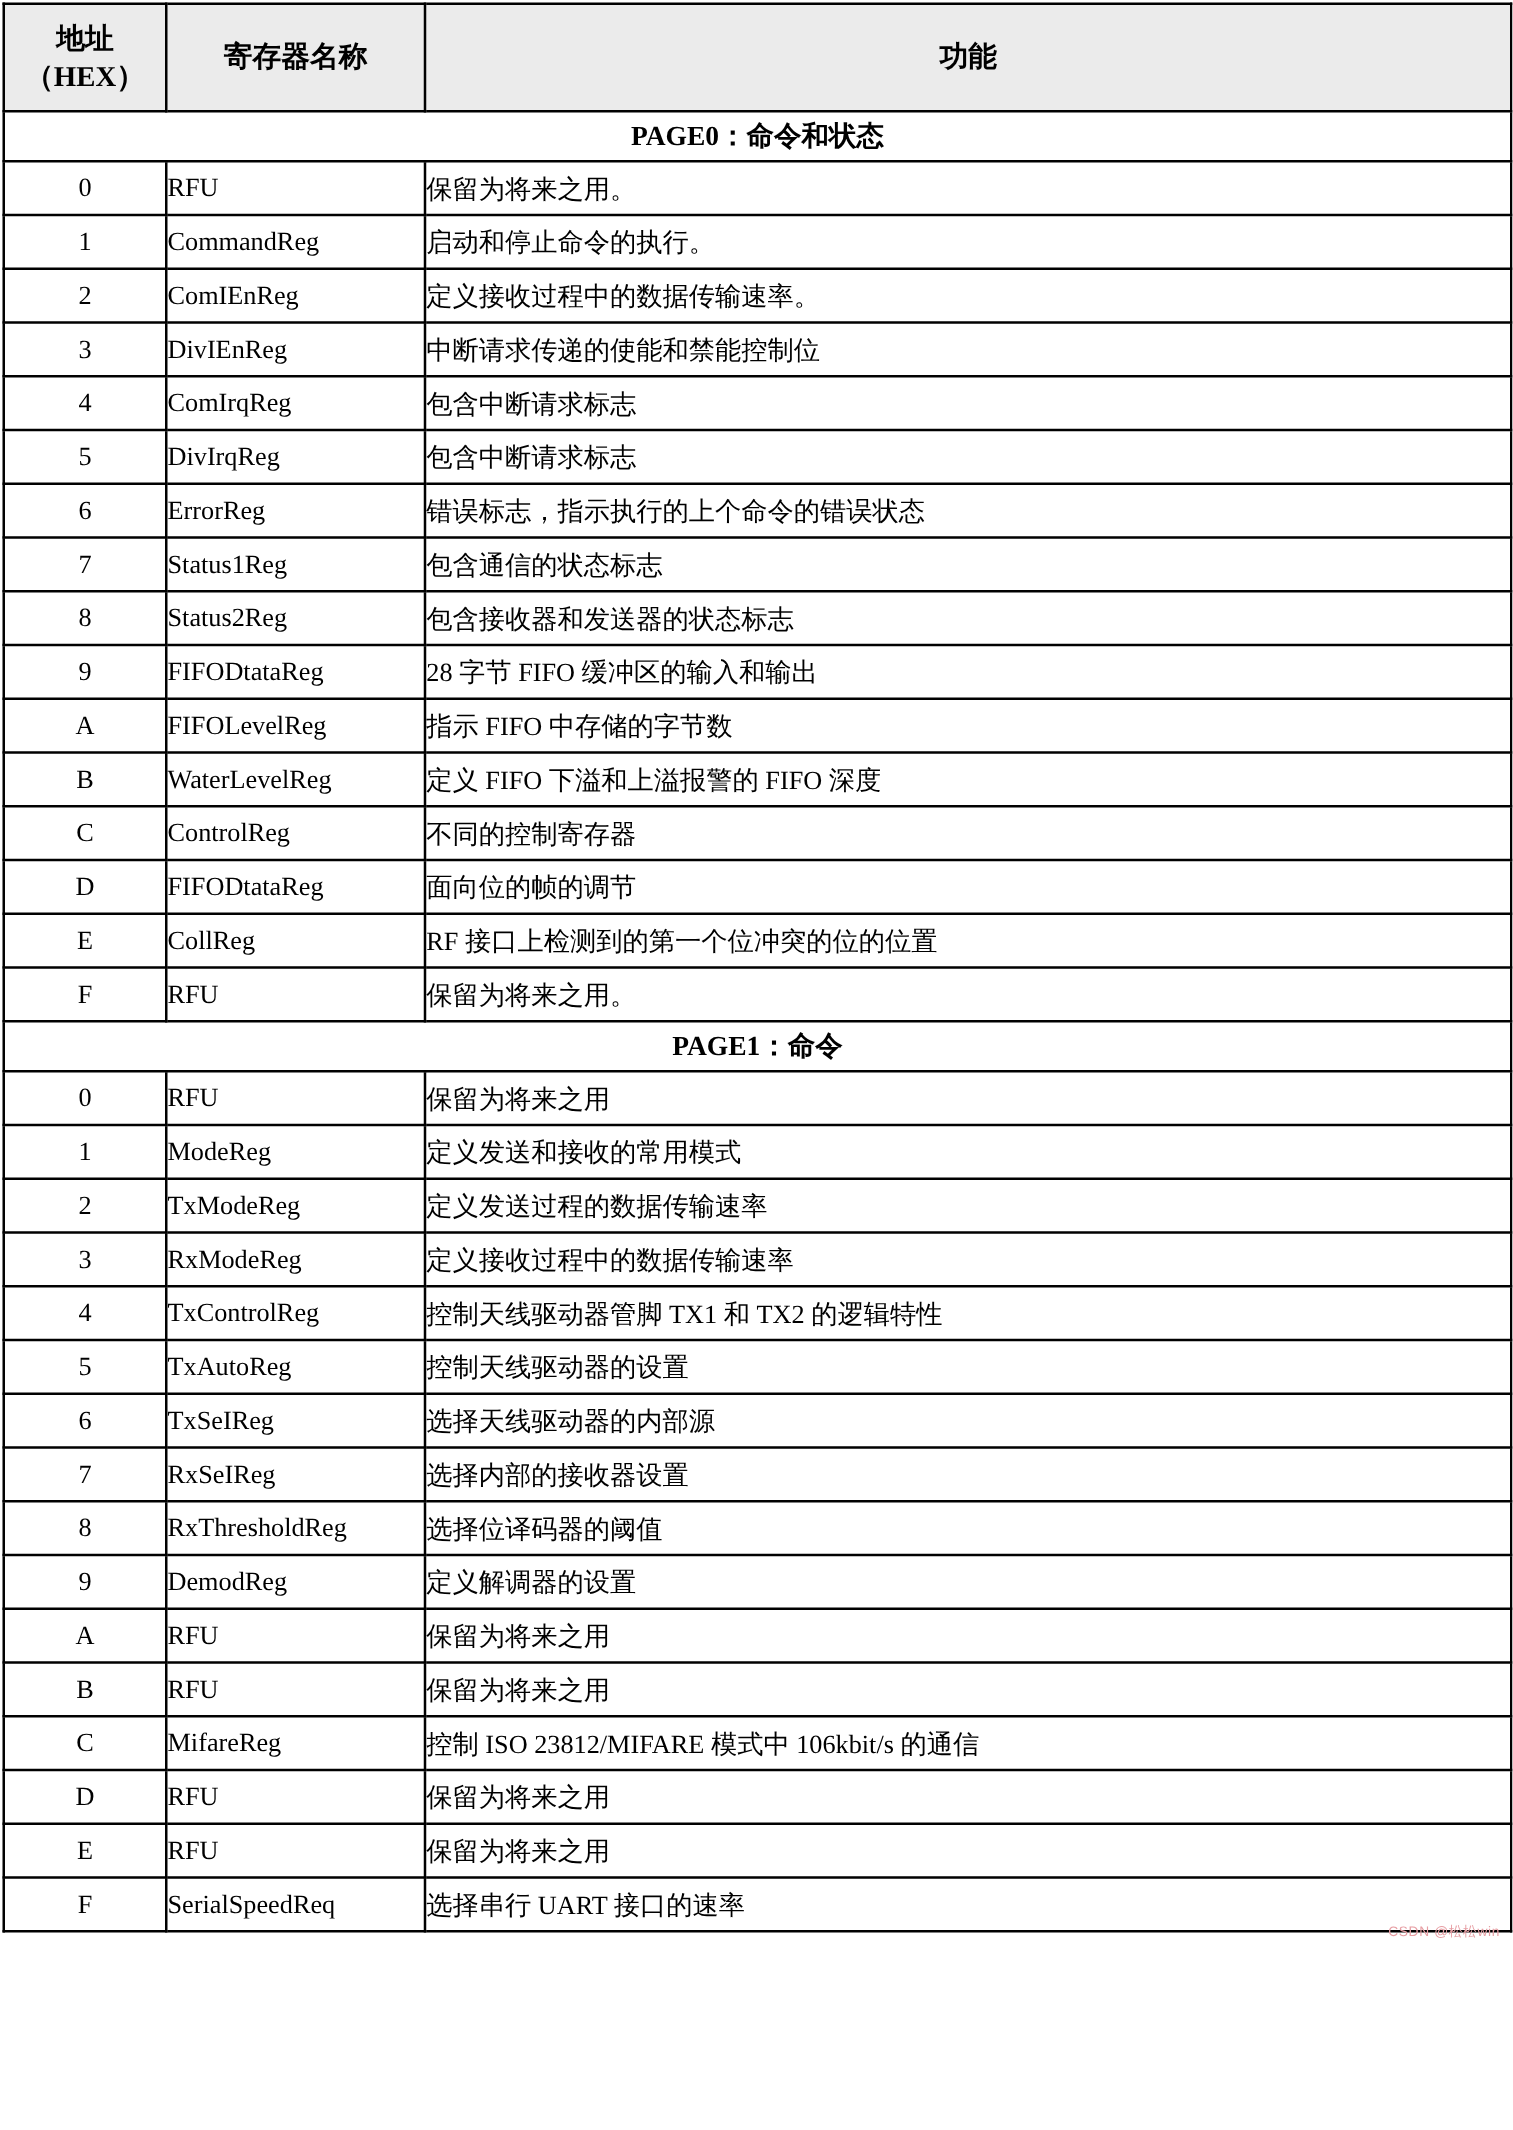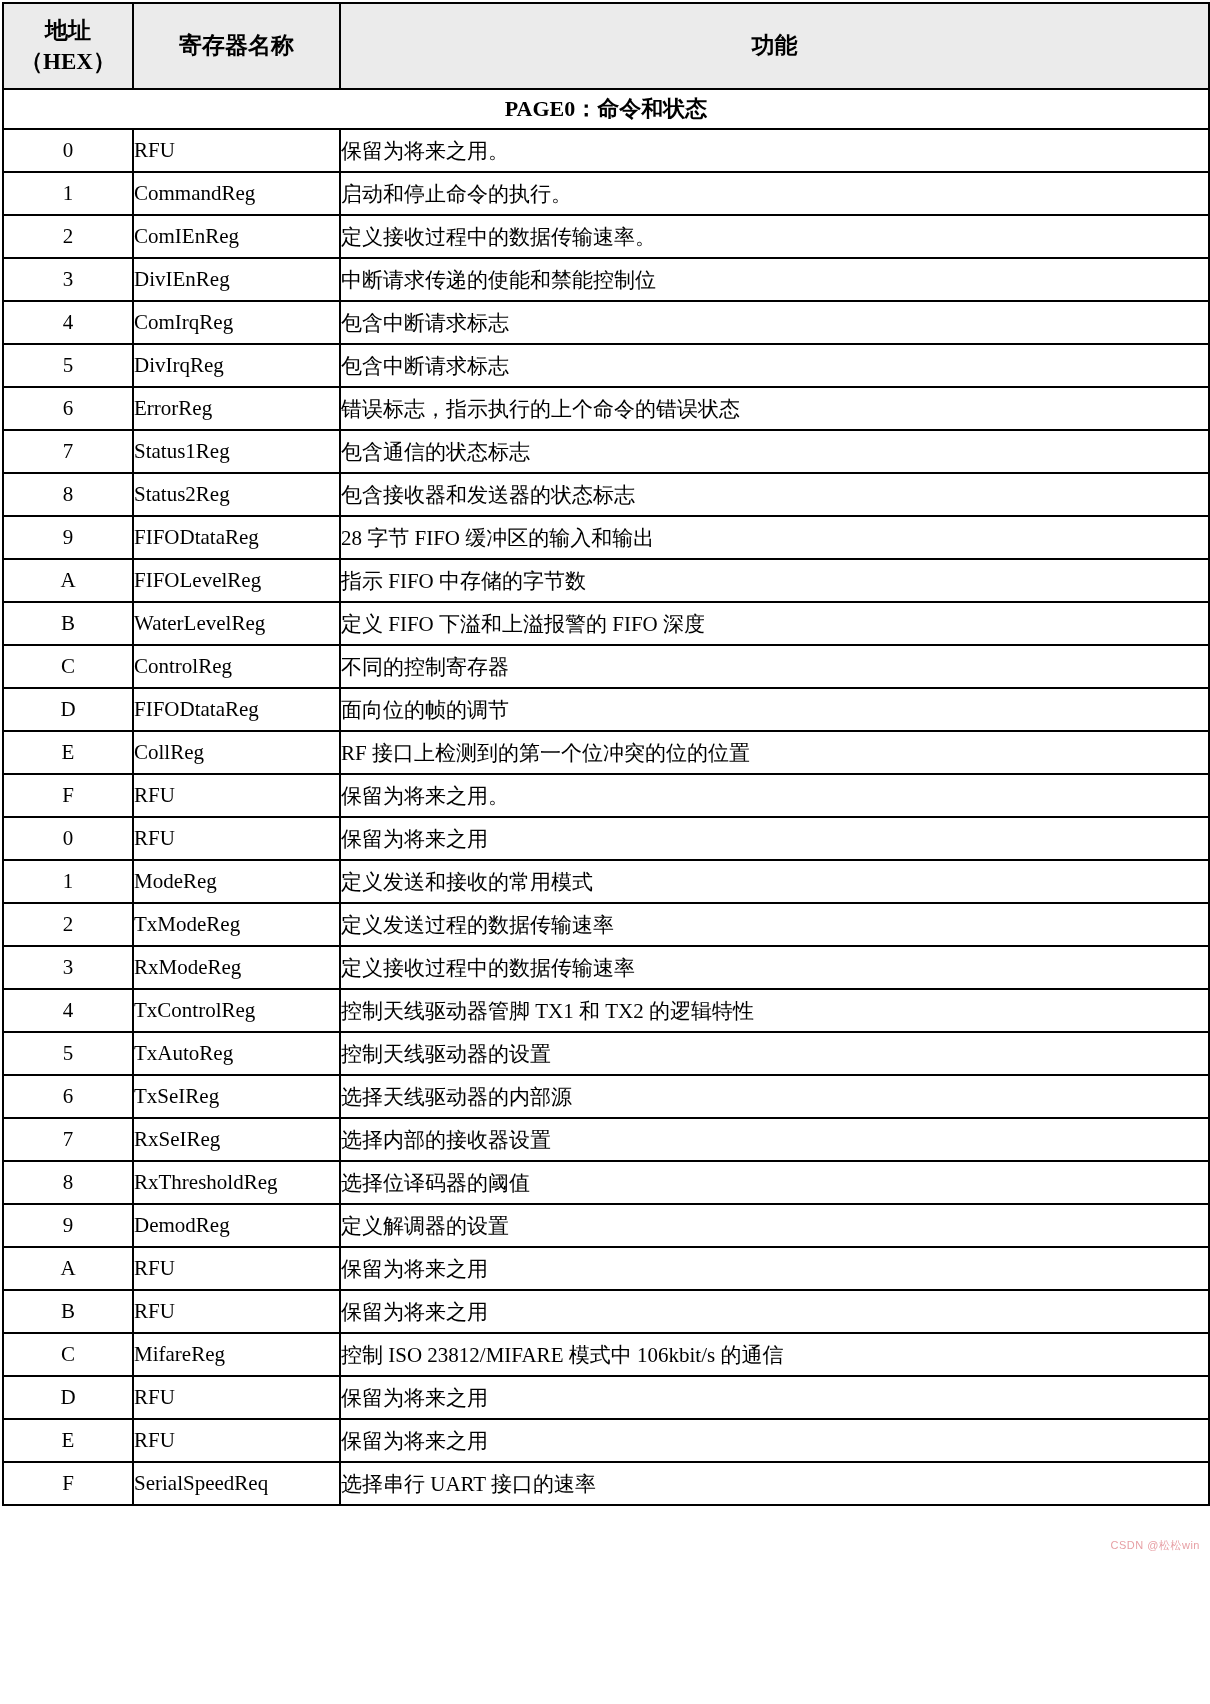--- a/index.html
+++ b/index.html
@@ -179,20 +179,23 @@
         <tr class="data-row">
           <td class="cell-addr">E</td>
           <td class="cell-name">CollReg</td>
           <td class="cell-func">RF 接口上检测到的第一个位冲突的位的位置</td>
         </tr>
         <tr class="data-row">
           <td class="cell-addr">F</td>
           <td class="cell-name">RFU</td>
           <td class="cell-func">保留为将来之用。</td>
         </tr>
+        <tr>
+          <td colspan="3" class="section-title">PAGE1：命令</td>
+        </tr>
         <tr class="data-row">
           <td class="cell-addr">0</td>
           <td class="cell-name">RFU</td>
           <td class="cell-func">保留为将来之用</td>
         </tr>
         <tr class="data-row">
           <td class="cell-addr">1</td>
           <td class="cell-name">ModeReg</td>
           <td class="cell-func">定义发送和接收的常用模式</td>
         </tr>

